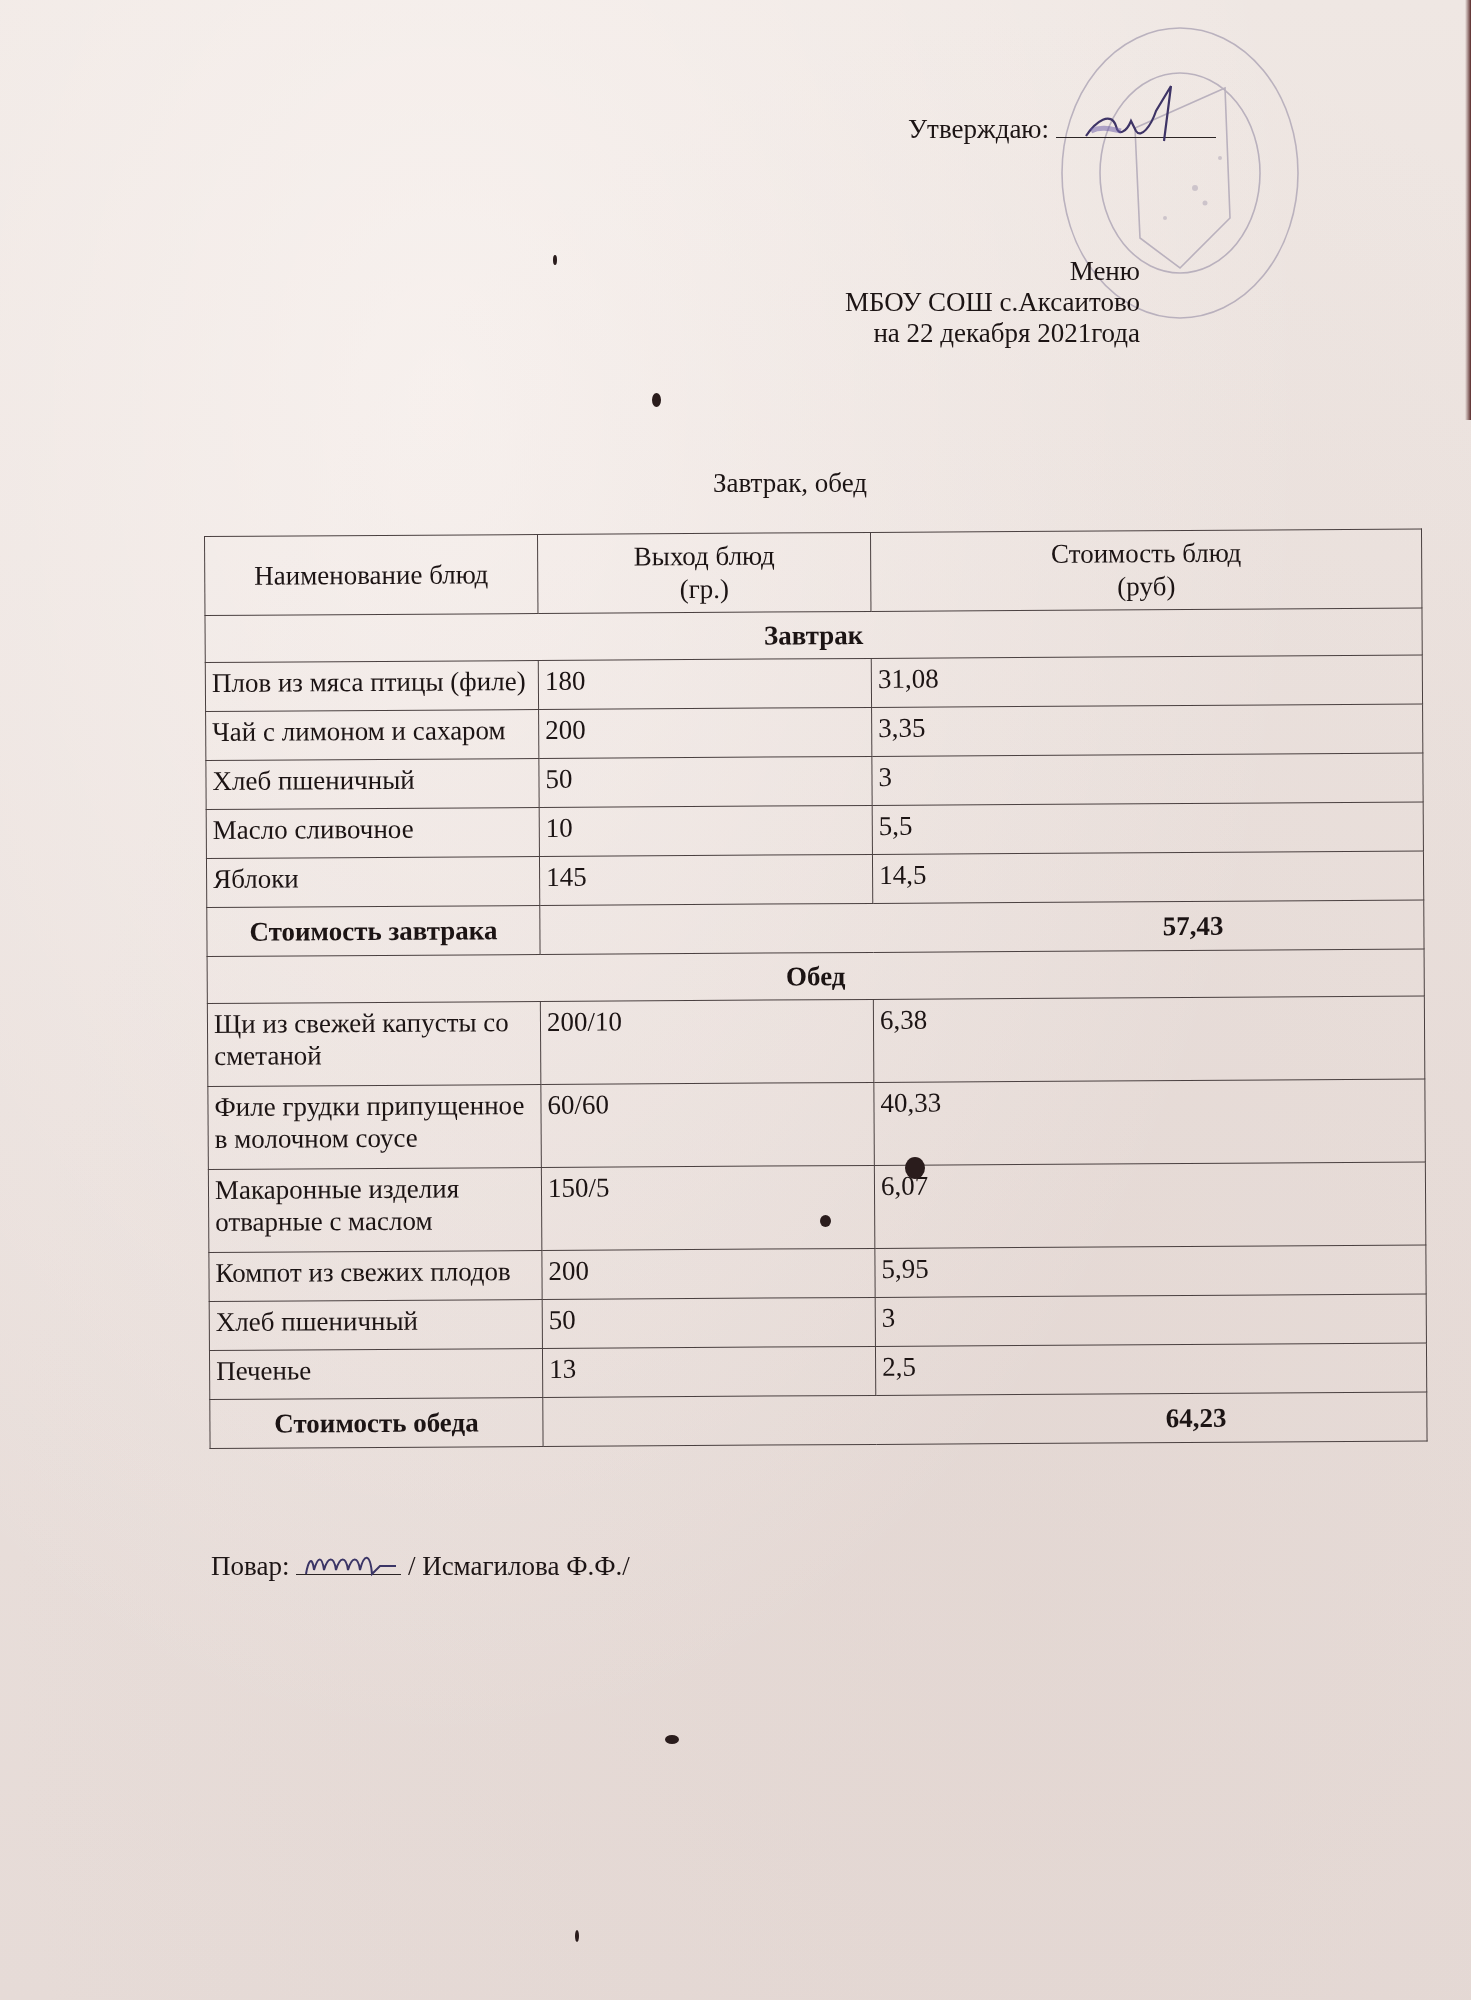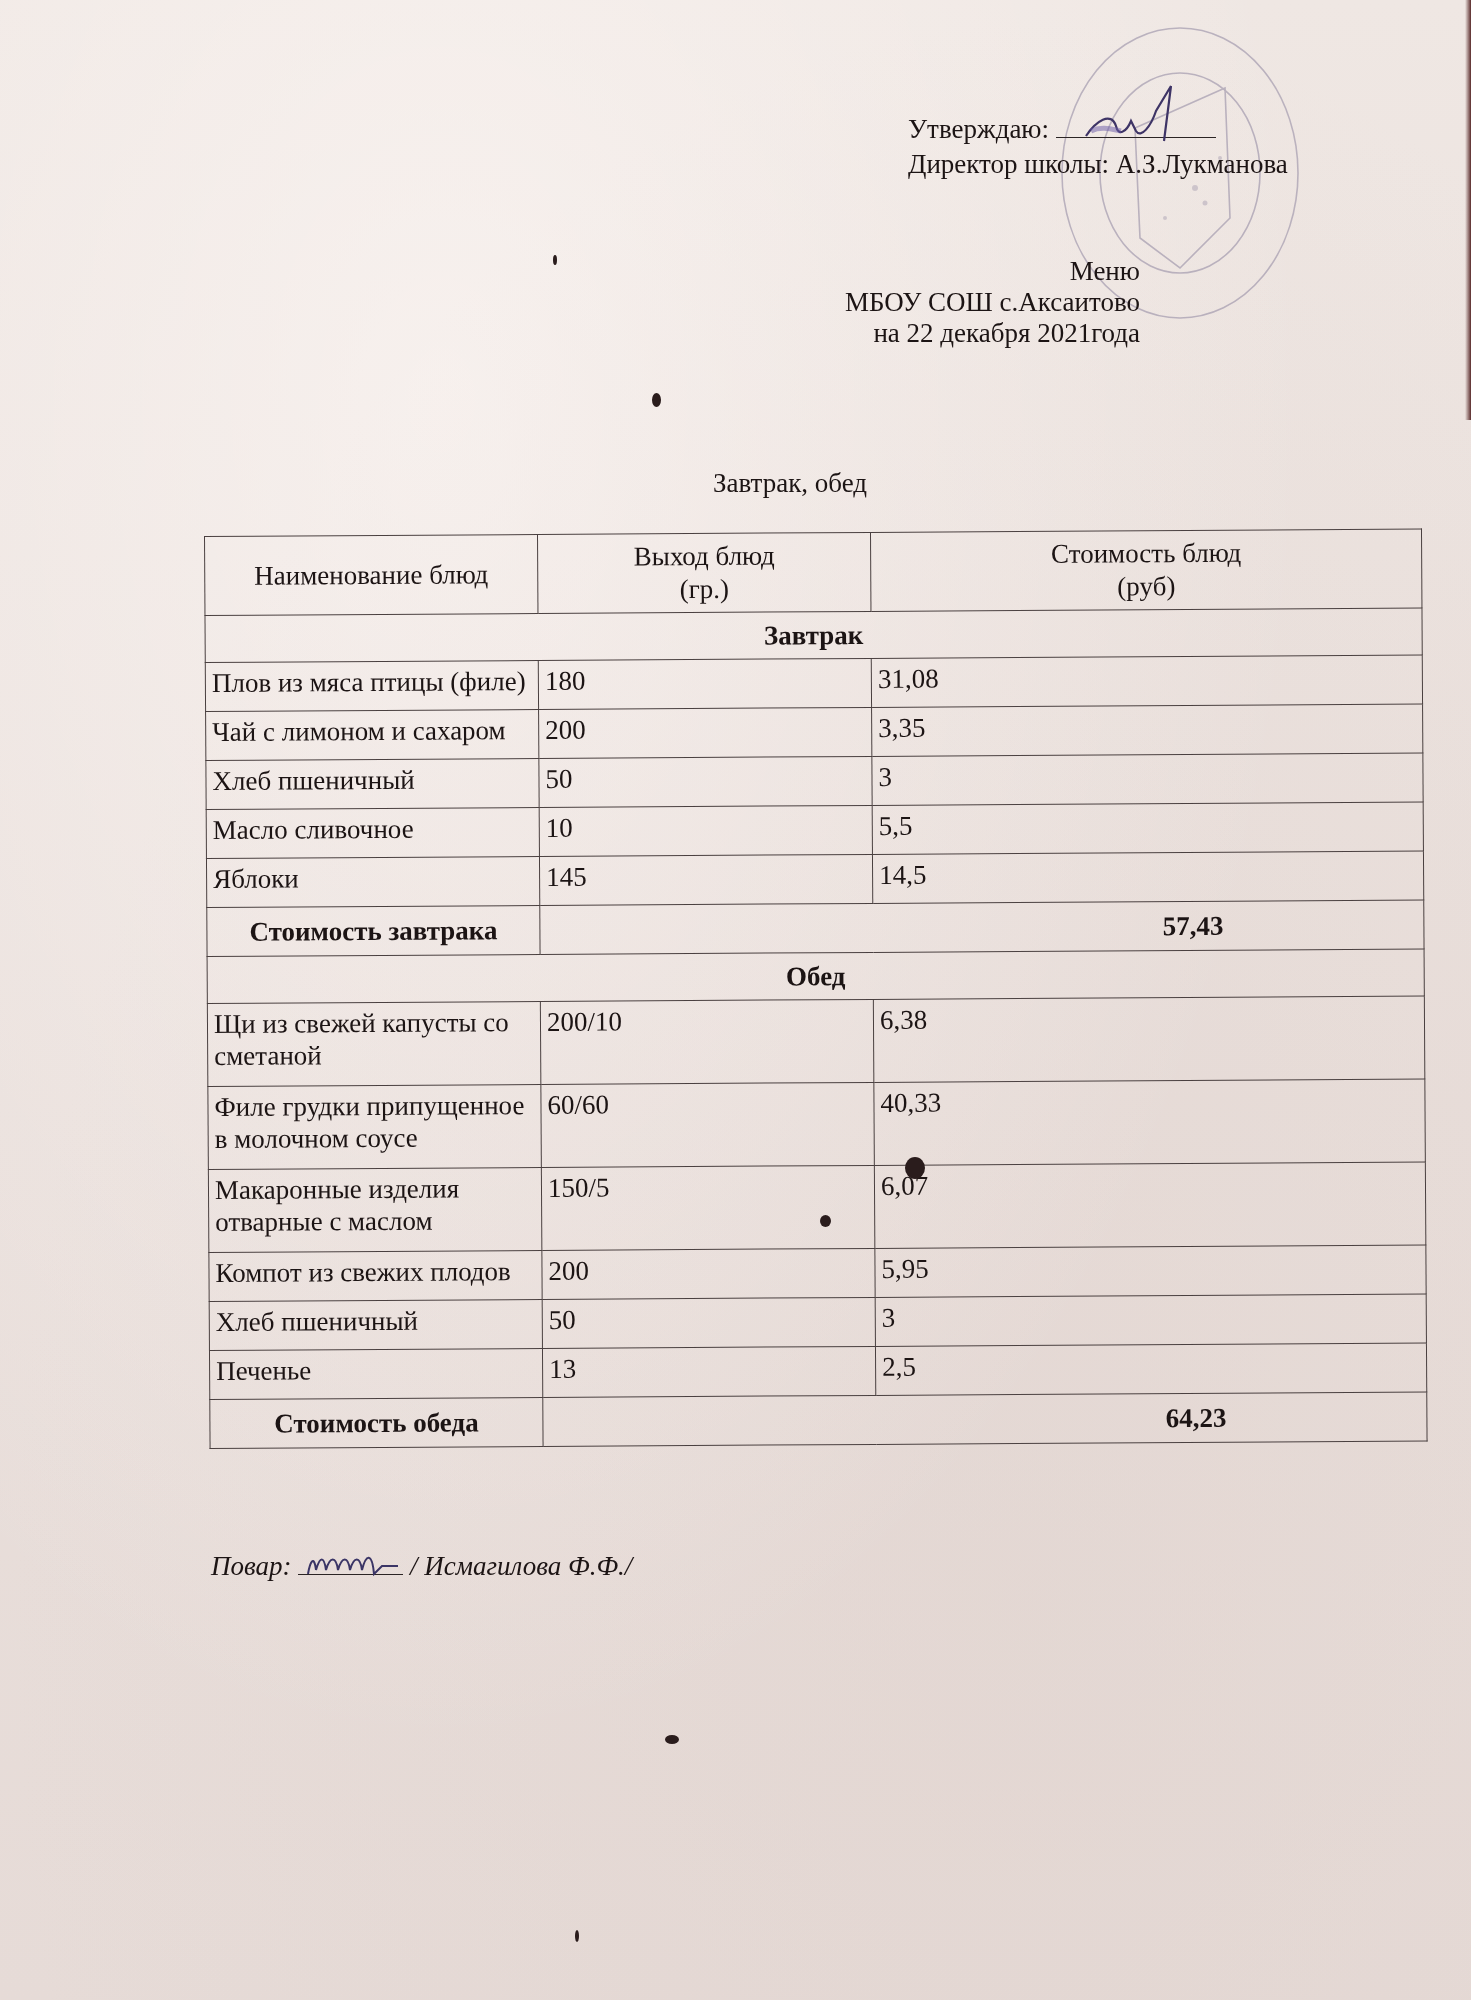--- a/index.html
+++ b/index.html
@@ -132,21 +132,20 @@
       text-align: right;
       padding-right: 200px;
     }
 
     
     .cook {
       position: absolute;
       left: 211px;
       top: 1550px;
       font-size: 27px;
-      font-style: italic;
     }
     .cook .sig-line {
       display: inline-block;
       width: 105px;
       border-bottom: 1.5px solid #2b2424;
       height: 24px;
       position: relative;
       vertical-align: baseline;
     }
     .cook .signature {
@@ -185,24 +184,20 @@
 
 <div class="approval">
   <div>
     <span>Утверждаю:</span>
     <span class="sig-line">
       <svg class="signature" viewBox="0 0 110 70">
         <path d="M10 55 C 20 40, 35 30, 40 45 C 42 55, 50 52, 55 40 L 60 50 C 65 58, 75 45, 80 30 L 95 5 L 88 60" fill="none" stroke="#3e3466" stroke-width="2.2"></path>
         <path d="M15 50 C 25 45, 35 48, 45 50" fill="none" stroke="#6a5aa8" stroke-width="5" opacity="0.5"></path>
       </svg>
     </span>
-  </div>
-  <div>
-    <span>Директор школы:</span>
-    <span>А.З.Лукманова</span>
   </div>
 </div>
 
 <div class="title-block">
   <div>Меню</div>
   <div>МБОУ СОШ с.Аксаитово</div>
   <div>на 22 декабря  2021года</div>
 </div>
 
 <div class="section-title">Завтрак, обед</div>

